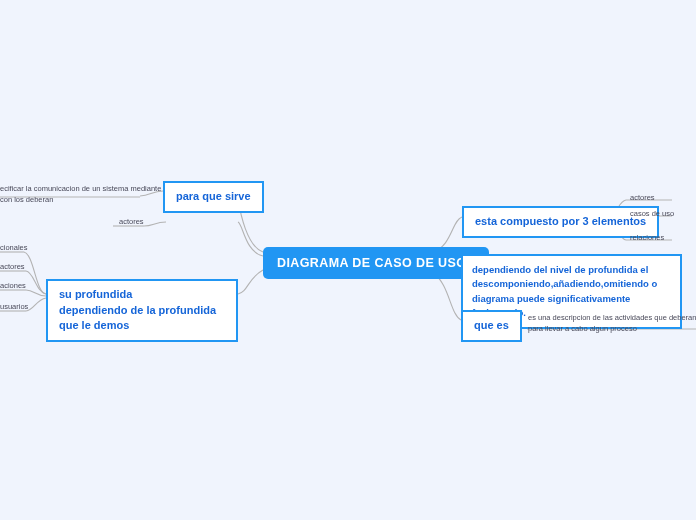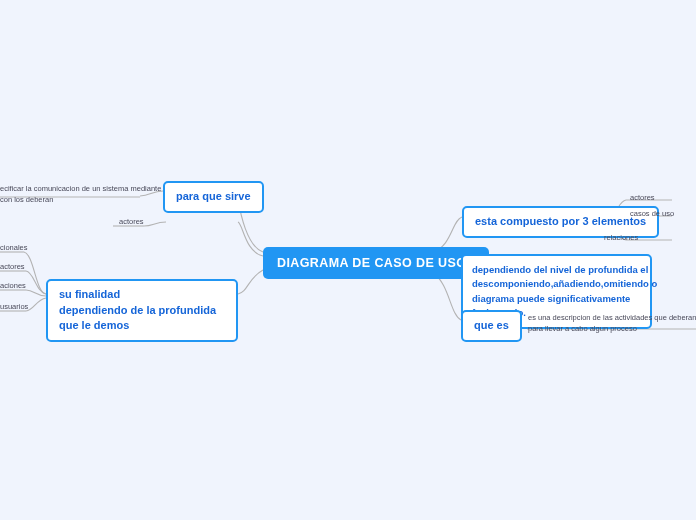--- a/index.html
+++ b/index.html
@@ -44,21 +44,21 @@
     display: flex;
     align-items: center;
     justify-content: center;
     padding: 9px 14px;
     white-space: nowrap;
   }
   
   .box-node {
     background: #ffffff;
     border: 2px solid #2196f3;
-    border-radius: 5px;
+    border-radius: 0;
     color: #1565d8;
     font-weight: bold;
     font-size: 11px;
     padding: 6px 11px;
     white-space: nowrap;
     line-height: 1.45;
   }
   .box-node.multiline {
     white-space: normal;
     line-height: 1.42;
@@ -140,36 +140,36 @@
 
   <div class="node leaf-node" style="left:0px; top:184px; width:140px;">
     <span class="line">ecificar la comunicacion de un sistema mediante</span>
     <span class="line">con los deberan</span>
   </div>
 
 
   <div class="node leaf-node" style="left:119px; top:217px;">actores</div>
 
   <div class="node box-node multiline" style="left:46px; top:279px; width:192px;">
-    <span class="line">su finalidad</span>
+    <span class="line">su profundida</span>
     <span class="line">dependiendo de la profundida que le demos</span>
   </div>
 
   <div class="node leaf-node" style="left:0px; top:243px;">cionales</div>
   <div class="node leaf-node" style="left:0px; top:262px;">actores</div>
   <div class="node leaf-node" style="left:0px; top:281px;text-align:center;">aciones</div>
   <div class="node leaf-node" style="left:0px; top:302px;">usuarios</div>
 
   <div class="node box-node" style="left:462px; top:206px;">esta compuesto por 3 elementos</div>
 
   <div class="node leaf-node" style="left:630px; top:193px;">actores</div>
   <div class="node leaf-node" style="left:630px; top:209px;text-align:right;">casos de uso</div>
-  <div class="node leaf-node" style="left:604px; top:233px;">relaciones</div>
+  <div class="node leaf-node" style="left:630px; top:233px;">relaciones</div>
 
-  <div class="node box-node para" style="left:461px; top:254px; width:191px;">
+  <div class="node box-node para" style="left:461px; top:254px; width:221px;">
     <span class="line">dependiendo del nivel de profundida el</span>
     <span class="line">descomponiendo,añadiendo,omitiendo o</span>
     <span class="line">diagrama puede significativamente</span>
     <span class="line">fusionando.</span>
   </div>
 
   <div class="node box-node" style="left:461px; top:310px;text-align:center;">que es</div>
 
   <div class="node leaf-node wrap" style="left:528px; top:313px;">
     <span class="line">es una descripcion de las actividades que deberan realizarse</span>

